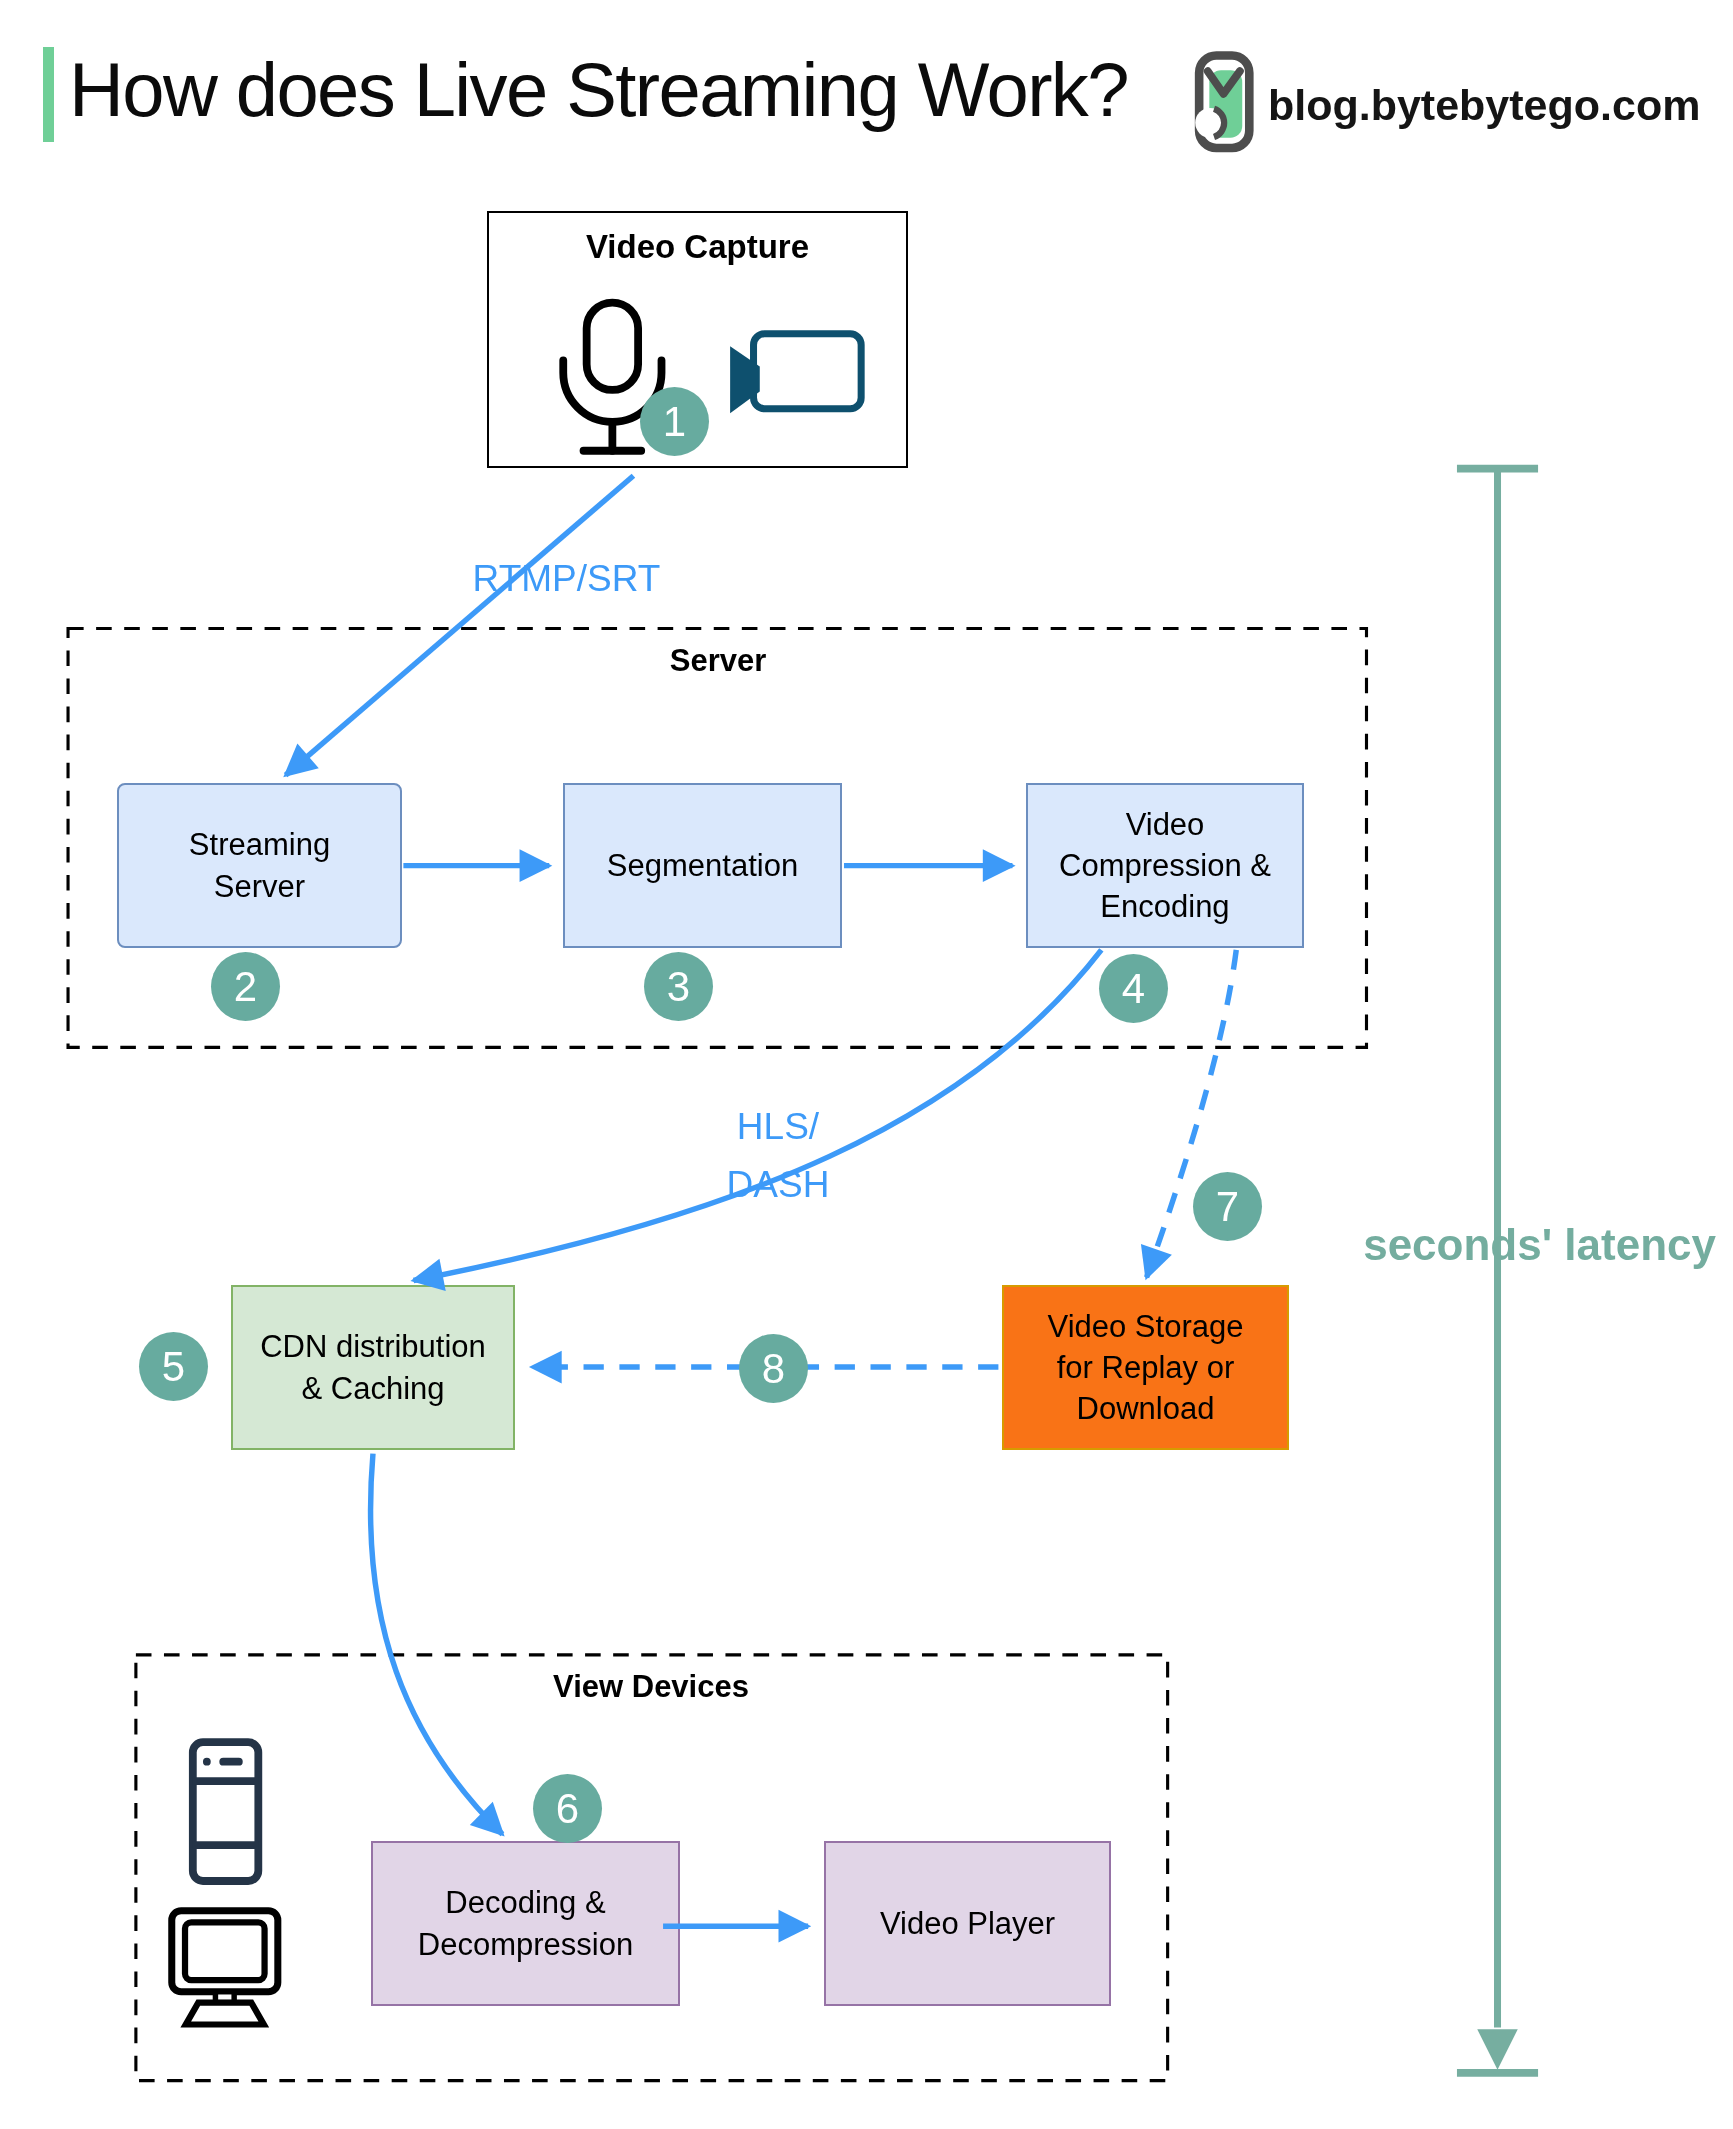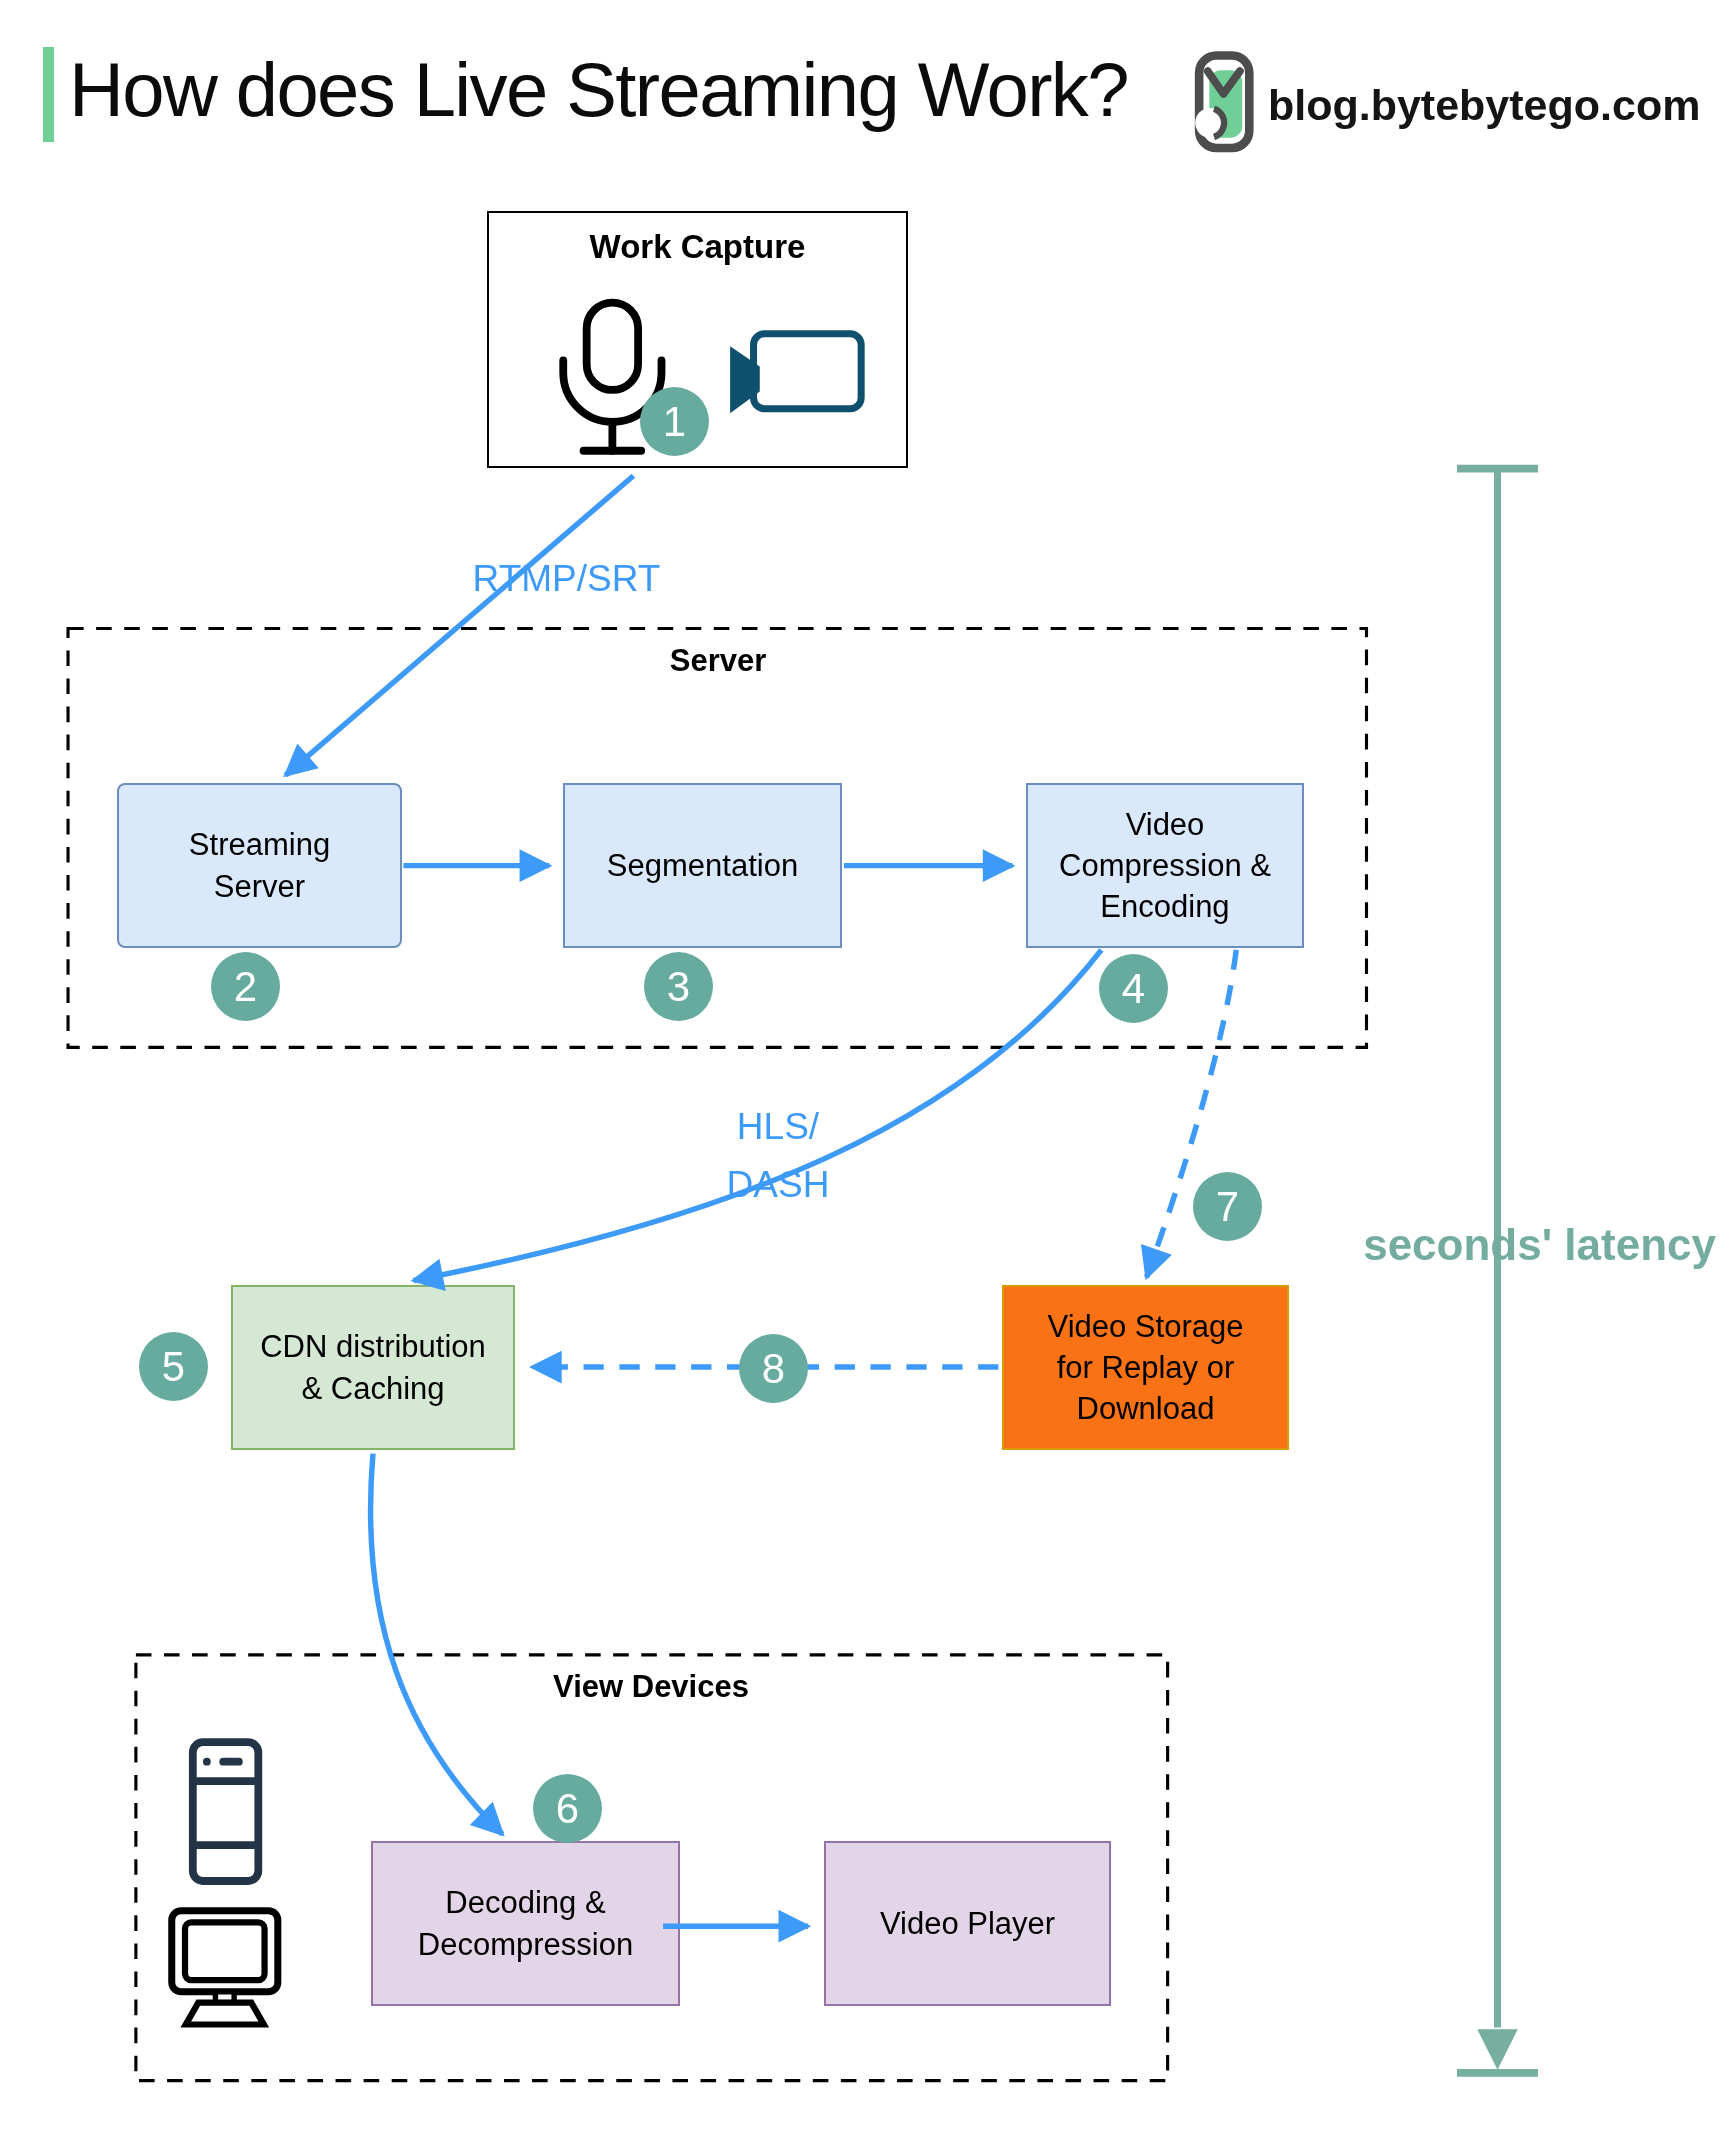--- a/index.html
+++ b/index.html
@@ -51,21 +51,21 @@
   <svg class="abs logo-svg" width="66" height="105" viewBox="0 0 84 134">
     <rect x="9" y="7" width="64" height="118" rx="22" fill="#ffffff" stroke="#4D4D4D" stroke-width="11"></rect>
     <rect x="22" y="26" width="42" height="86" rx="15" fill="#6FCF97"></rect>
     <path d="M20 27 L40 56 L61 27" fill="none" stroke="#4D4D4D" stroke-width="10" stroke-linecap="round" stroke-linejoin="round"></path>
     <circle cx="23" cy="93" r="19" fill="#ffffff"></circle>
     <path d="M28 75 A 19 19 0 0 1 28 111" fill="none" stroke="#4D4D4D" stroke-width="8"></path>
   </svg>
   <div class="abs site-label">blog.bytebytego.com</div>
 
   <div class="abs vc-box"></div>
-  <div class="abs vc-title">Work Capture</div>
+  <div class="abs vc-title">Video Capture</div>
 
   <div class="abs group-label lbl-server">Server</div>
   <div class="abs group-label lbl-view">View Devices</div>
 
   <div class="abs node n-blue" style="left:117px;top:783px;width:285px;height:165px;border-radius:8px;">
     <span>Streaming
 Server</span></div>
   <div class="abs node n-blue" style="left:563px;top:783px;width:279px;height:165px;">
     <span>Segmentation</span></div>
   <div class="abs node n-blue" style="left:1026px;top:783px;width:278px;height:165px;">

